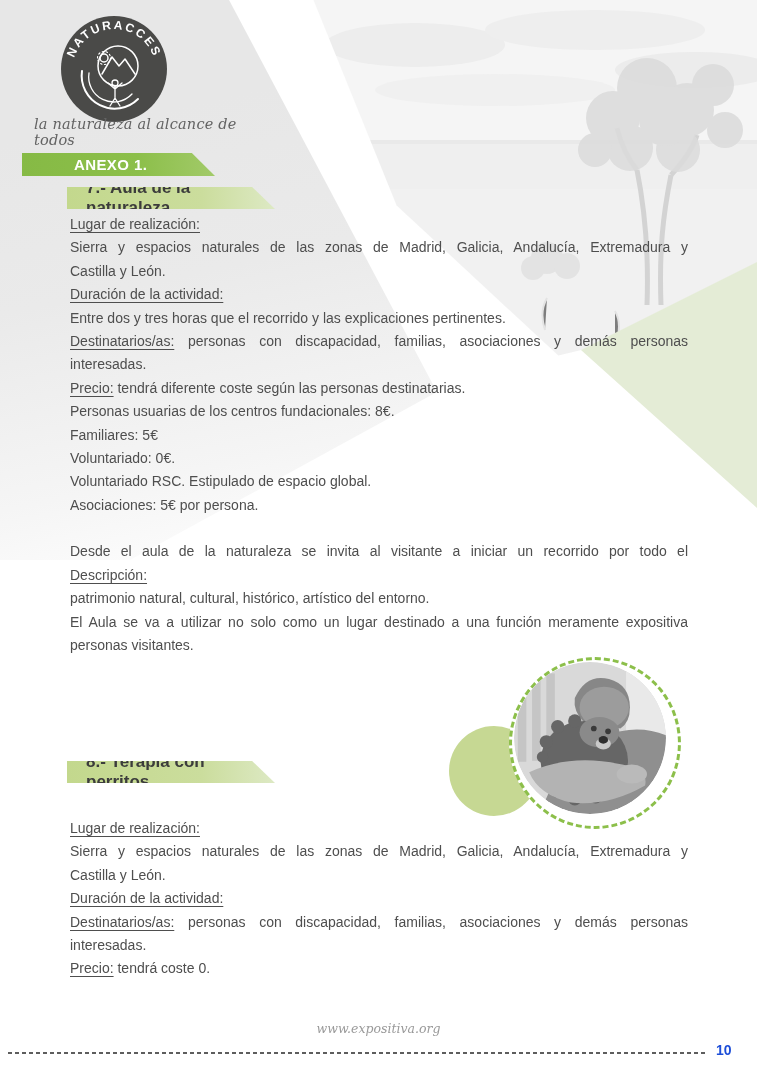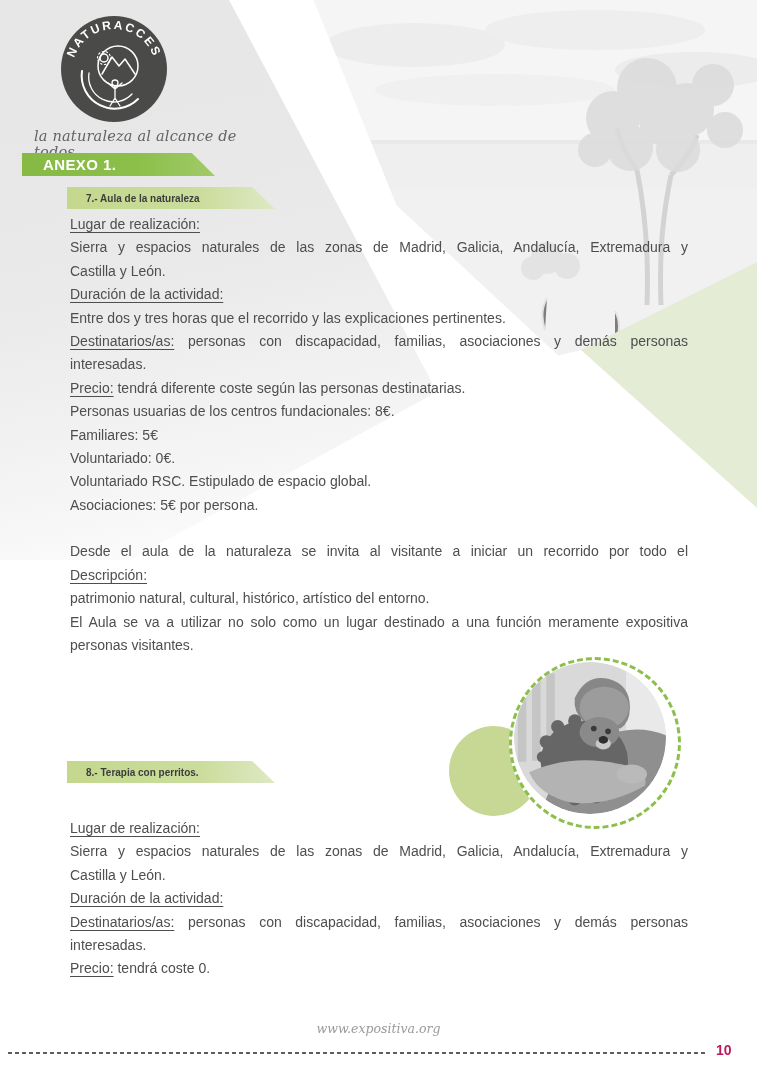--- a/index.html
+++ b/index.html
@@ -21,35 +21,34 @@
     position:absolute;left:581px;top:262px;width:176px;height:246px;z-index:1;
     background:var(--pale-green,#e4ecd6);
     clip-path:polygon(100% 0,0 35.8%,100% 100%);
   }
   
   .logo-wrap{position:absolute;left:58px;top:13px;width:112px;height:112px;z-index:2;}
   .tagline{
     position:absolute;left:34px;top:116px;width:220px;z-index:2;
     font-family:"DejaVu Serif",serif;font-style:italic;font-size:14.5px;color:#636363;
     letter-spacing:.2px;
-    margin-top:12px;
   }
   
   .banner{position:absolute;z-index:2;display:flex;align-items:center;}
   .banner-anexo{
     left:22px;top:153px;width:193px;height:23px;
     background:linear-gradient(90deg,#86ba45 0%,var(--accent-green,#8cbf4a) 60%,#a2ca69 100%);
     clip-path:polygon(0 0,88% 0,100% 100%,0 100%);
-    color:#ffffff;font-weight:bold;font-size:15px;letter-spacing:.4px;padding-left:21px;box-sizing:border-box;text-align:center;
+    color:#ffffff;font-weight:bold;font-size:15px;letter-spacing:.4px;padding-left:52px;box-sizing:border-box;text-align:center;
   }
   .banner-section{
     width:208px;height:22px;
     background:linear-gradient(90deg,#c3d88d 0%,var(--banner-green,#cbdd9d) 65%,#dde9c4 100%);
     clip-path:polygon(0 0,89% 0,100% 100%,0 100%);
-    color:#3c3c3c;font-weight:bold;font-size:10px;padding-left:19px;box-sizing:border-box;
+    color:#3c3c3c;font-weight:bold;font-size:17px;padding-left:19px;box-sizing:border-box;
   }
   #section7-banner{left:67px;top:187px;}
   #section8-banner{left:67px;top:761px;}
   
   .body-block{position:absolute;left:70px;width:618px;z-index:2;}
   #section7-body{top:213px;}
   #section8-body{top:817px;}
   .tline{
     height:23.4px;line-height:23.4px;font-size:14px;color:#4e4e4e;
     white-space:nowrap;overflow:hidden;
@@ -71,21 +70,21 @@
   .footer-url{
     position:absolute;left:0;right:0;top:1021px;text-align:center;z-index:2;
     font-family:"DejaVu Serif",serif;font-style:italic;font-size:12.5px;color:#9a9a9a;
   }
   .footer-rule{
     position:absolute;left:8px;top:1052px;width:700px;height:2px;z-index:2;
     background:repeating-linear-gradient(90deg,#5d5d5d 0 4px,transparent 4px 7px);
   }
   .page-number{
     position:absolute;left:716px;top:1042px;z-index:2;
-    font-weight:bold;font-size:14px;color:#be185d;
+    font-weight:bold;font-size:14px;color:#1d4ed8;
   }
 </style>
 </head>
 <body>
 
 <div id="page">
 
   <div class="gray-wedge"></div>
 
   <div class="photo-watermark">

